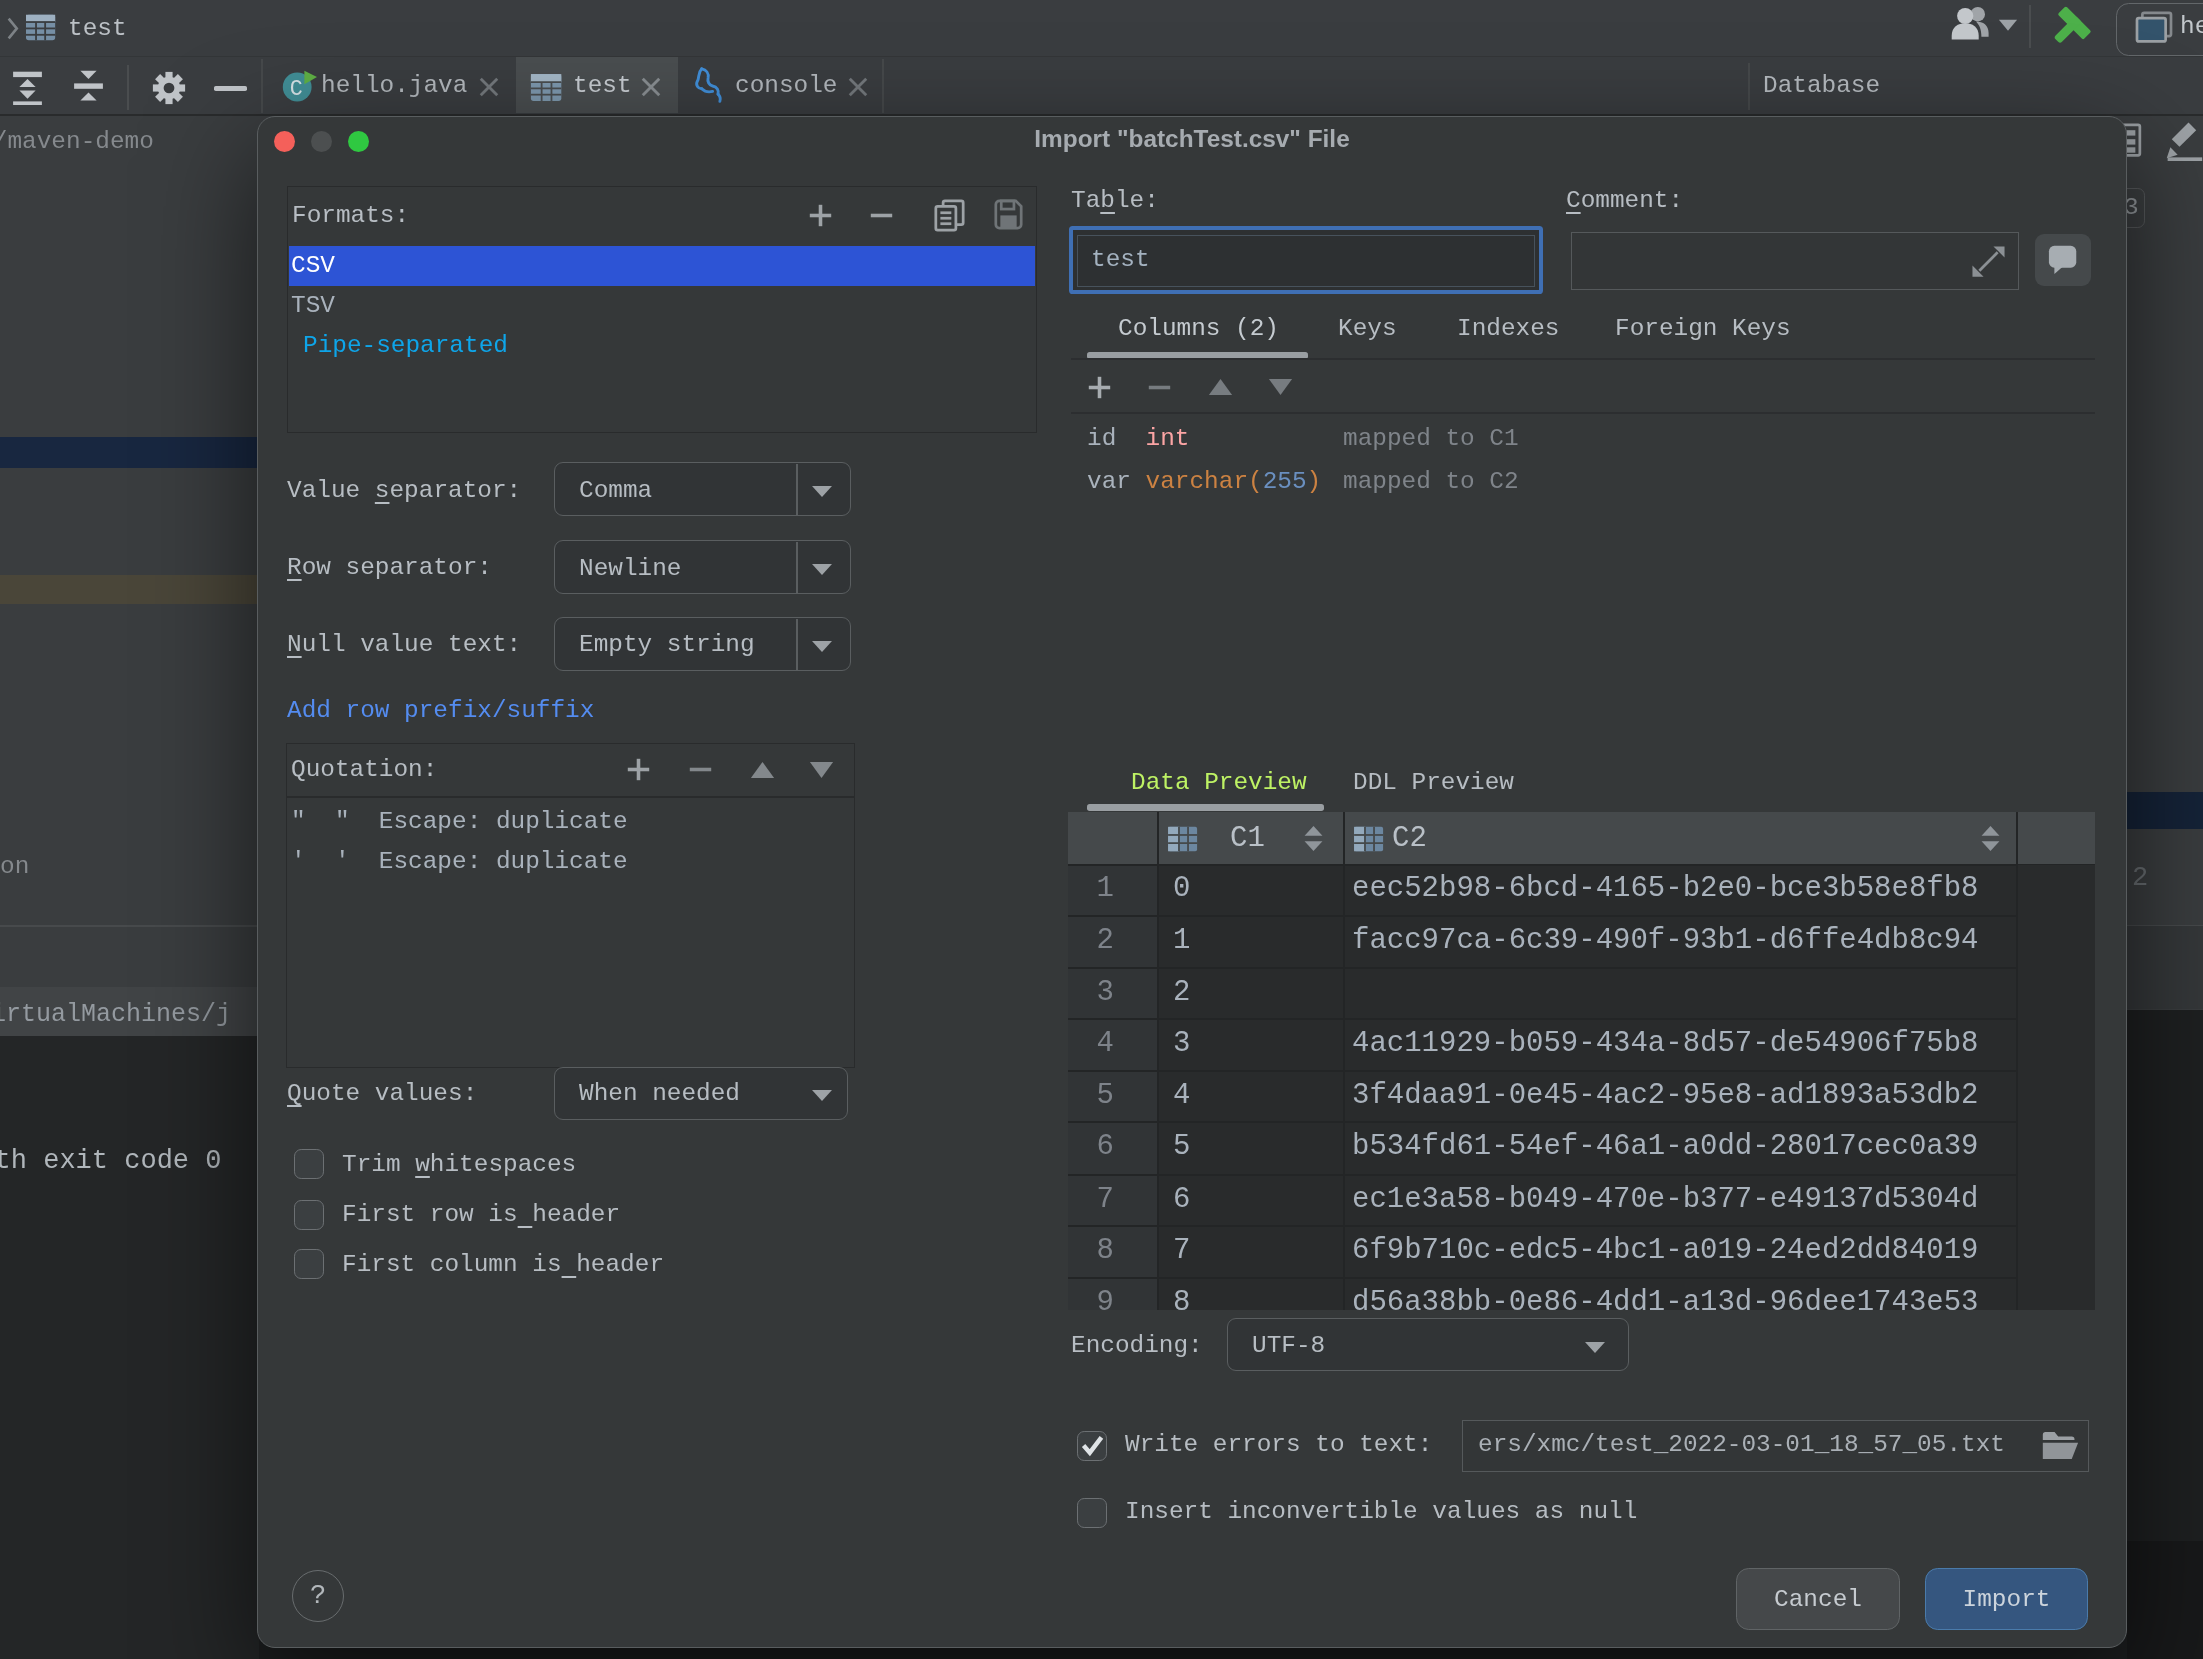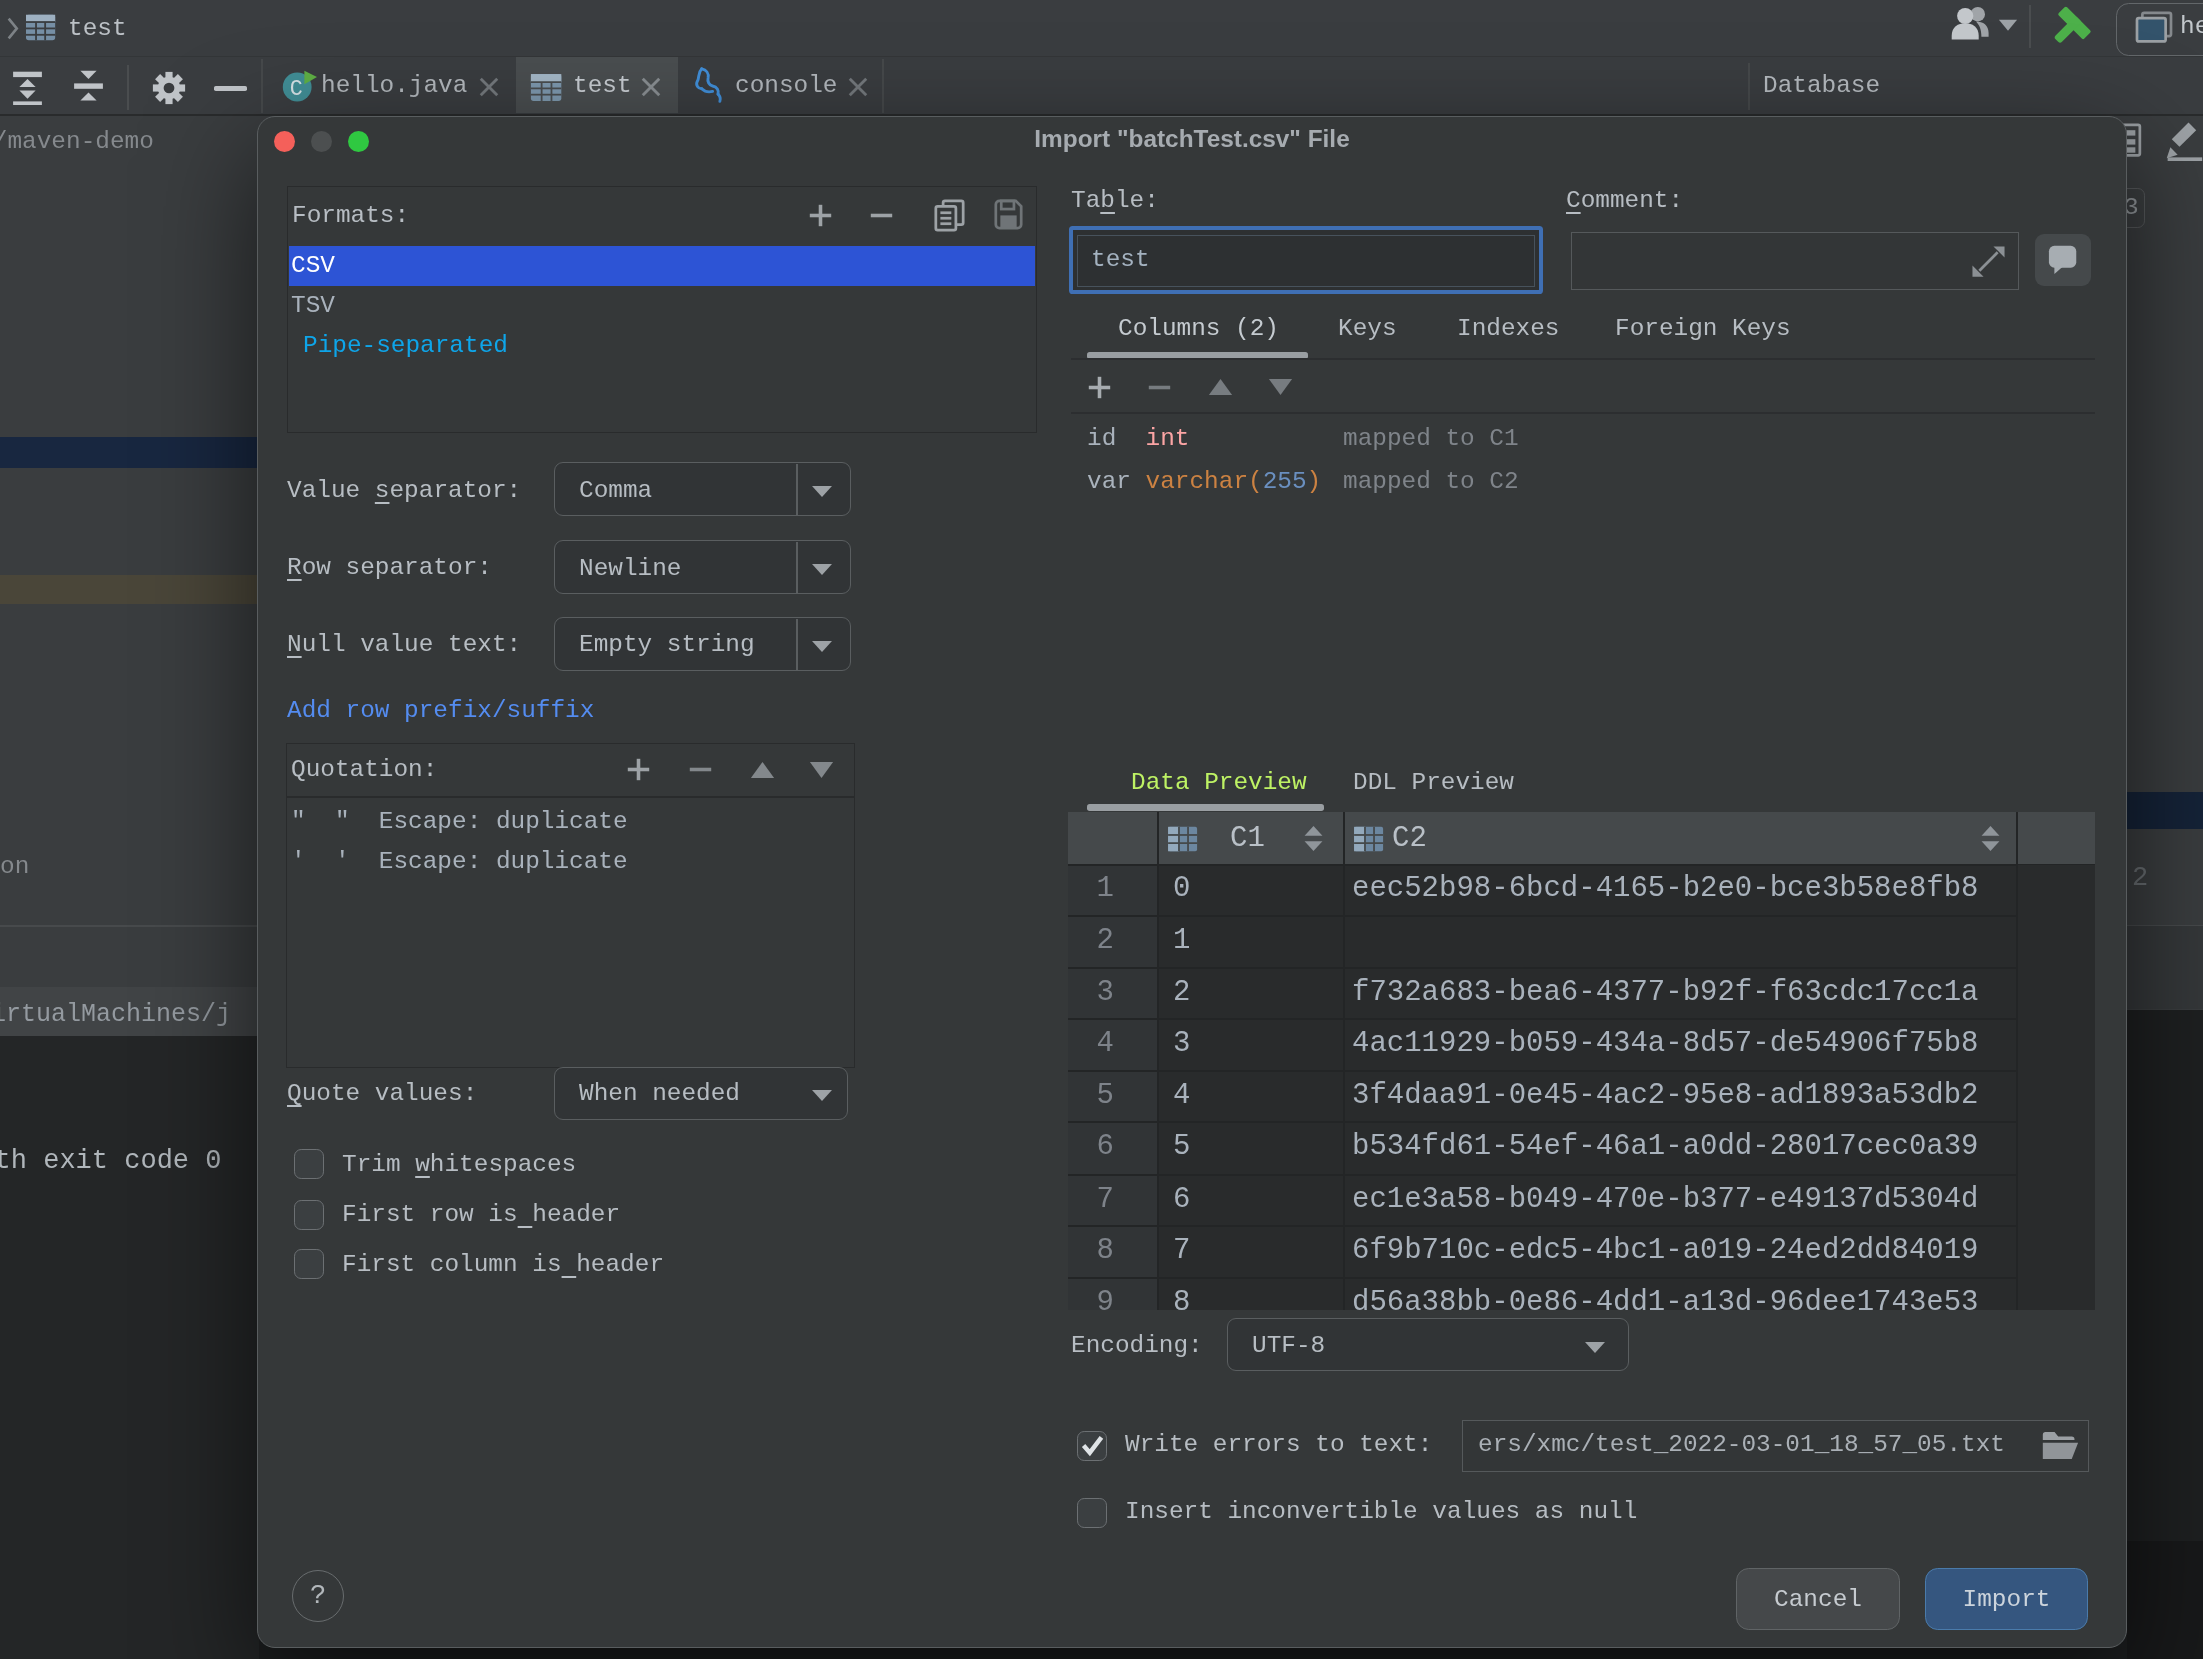--- a/index.html
+++ b/index.html
@@ -329,24 +329,24 @@
         <polygon points="14,2 24,13 4,13"></polygon>
           <polygon points="4,19 24,19 14,30"></polygon>
       </svg>
       <div class="ab" style="left:0;top:52px;width:1027px;height:1.8px;background:#232526;"></div>
       <div class="txt" style="left:0;top:62px;width:46px;text-align:right;color:#7e838a;">1</div>
       <div class="txt" style="left:105px;top:62px;color:#a9b2bc;">0</div>
       <div class="txt" style="left:284px;top:62px;color:#a9b2bc;">eec52b98-6bcd-4165-b2e0-bce3b58e8fb8</div>
       <div class="ab" style="left:0;top:103px;width:1027px;height:1.8px;background:#232526;"></div>
       <div class="txt" style="left:0;top:114px;width:46px;text-align:right;color:#7e838a;">2</div>
       <div class="txt" style="left:105px;top:114px;color:#a9b2bc;">1</div>
+      <div class="txt" style="left:284px;top:114px;color:#a9b2bc;">facc97ca-6c39-490f-93b1-d6ffe4db8c94</div>
       <div class="ab" style="left:0;top:155px;width:1027px;height:1.8px;background:#232526;"></div>
       <div class="txt" style="left:0;top:166px;width:46px;text-align:right;color:#7e838a;">3</div>
       <div class="txt" style="left:105px;top:166px;color:#a9b2bc;">2</div>
-      <div class="txt" style="left:284px;top:166px;color:#a9b2bc;">f732a683-bea6-4377-b92f-f63cdc17cc1a</div>
       <div class="ab" style="left:0;top:206px;width:1027px;height:1.8px;background:#232526;"></div>
       <div class="txt" style="left:0;top:217px;width:46px;text-align:right;color:#7e838a;">4</div>
       <div class="txt" style="left:105px;top:217px;color:#a9b2bc;">3</div>
       <div class="txt" style="left:284px;top:217px;color:#a9b2bc;">4ac11929-b059-434a-8d57-de54906f75b8</div>
       <div class="ab" style="left:0;top:258px;width:1027px;height:1.8px;background:#232526;"></div>
       <div class="txt" style="left:0;top:269px;width:46px;text-align:right;color:#7e838a;">5</div>
       <div class="txt" style="left:105px;top:269px;color:#a9b2bc;">4</div>
       <div class="txt" style="left:284px;top:269px;color:#a9b2bc;">3f4daa91-0e45-4ac2-95e8-ad1893a53db2</div>
       <div class="ab" style="left:0;top:309px;width:1027px;height:1.8px;background:#232526;"></div>
       <div class="txt" style="left:0;top:320px;width:46px;text-align:right;color:#7e838a;">6</div>

